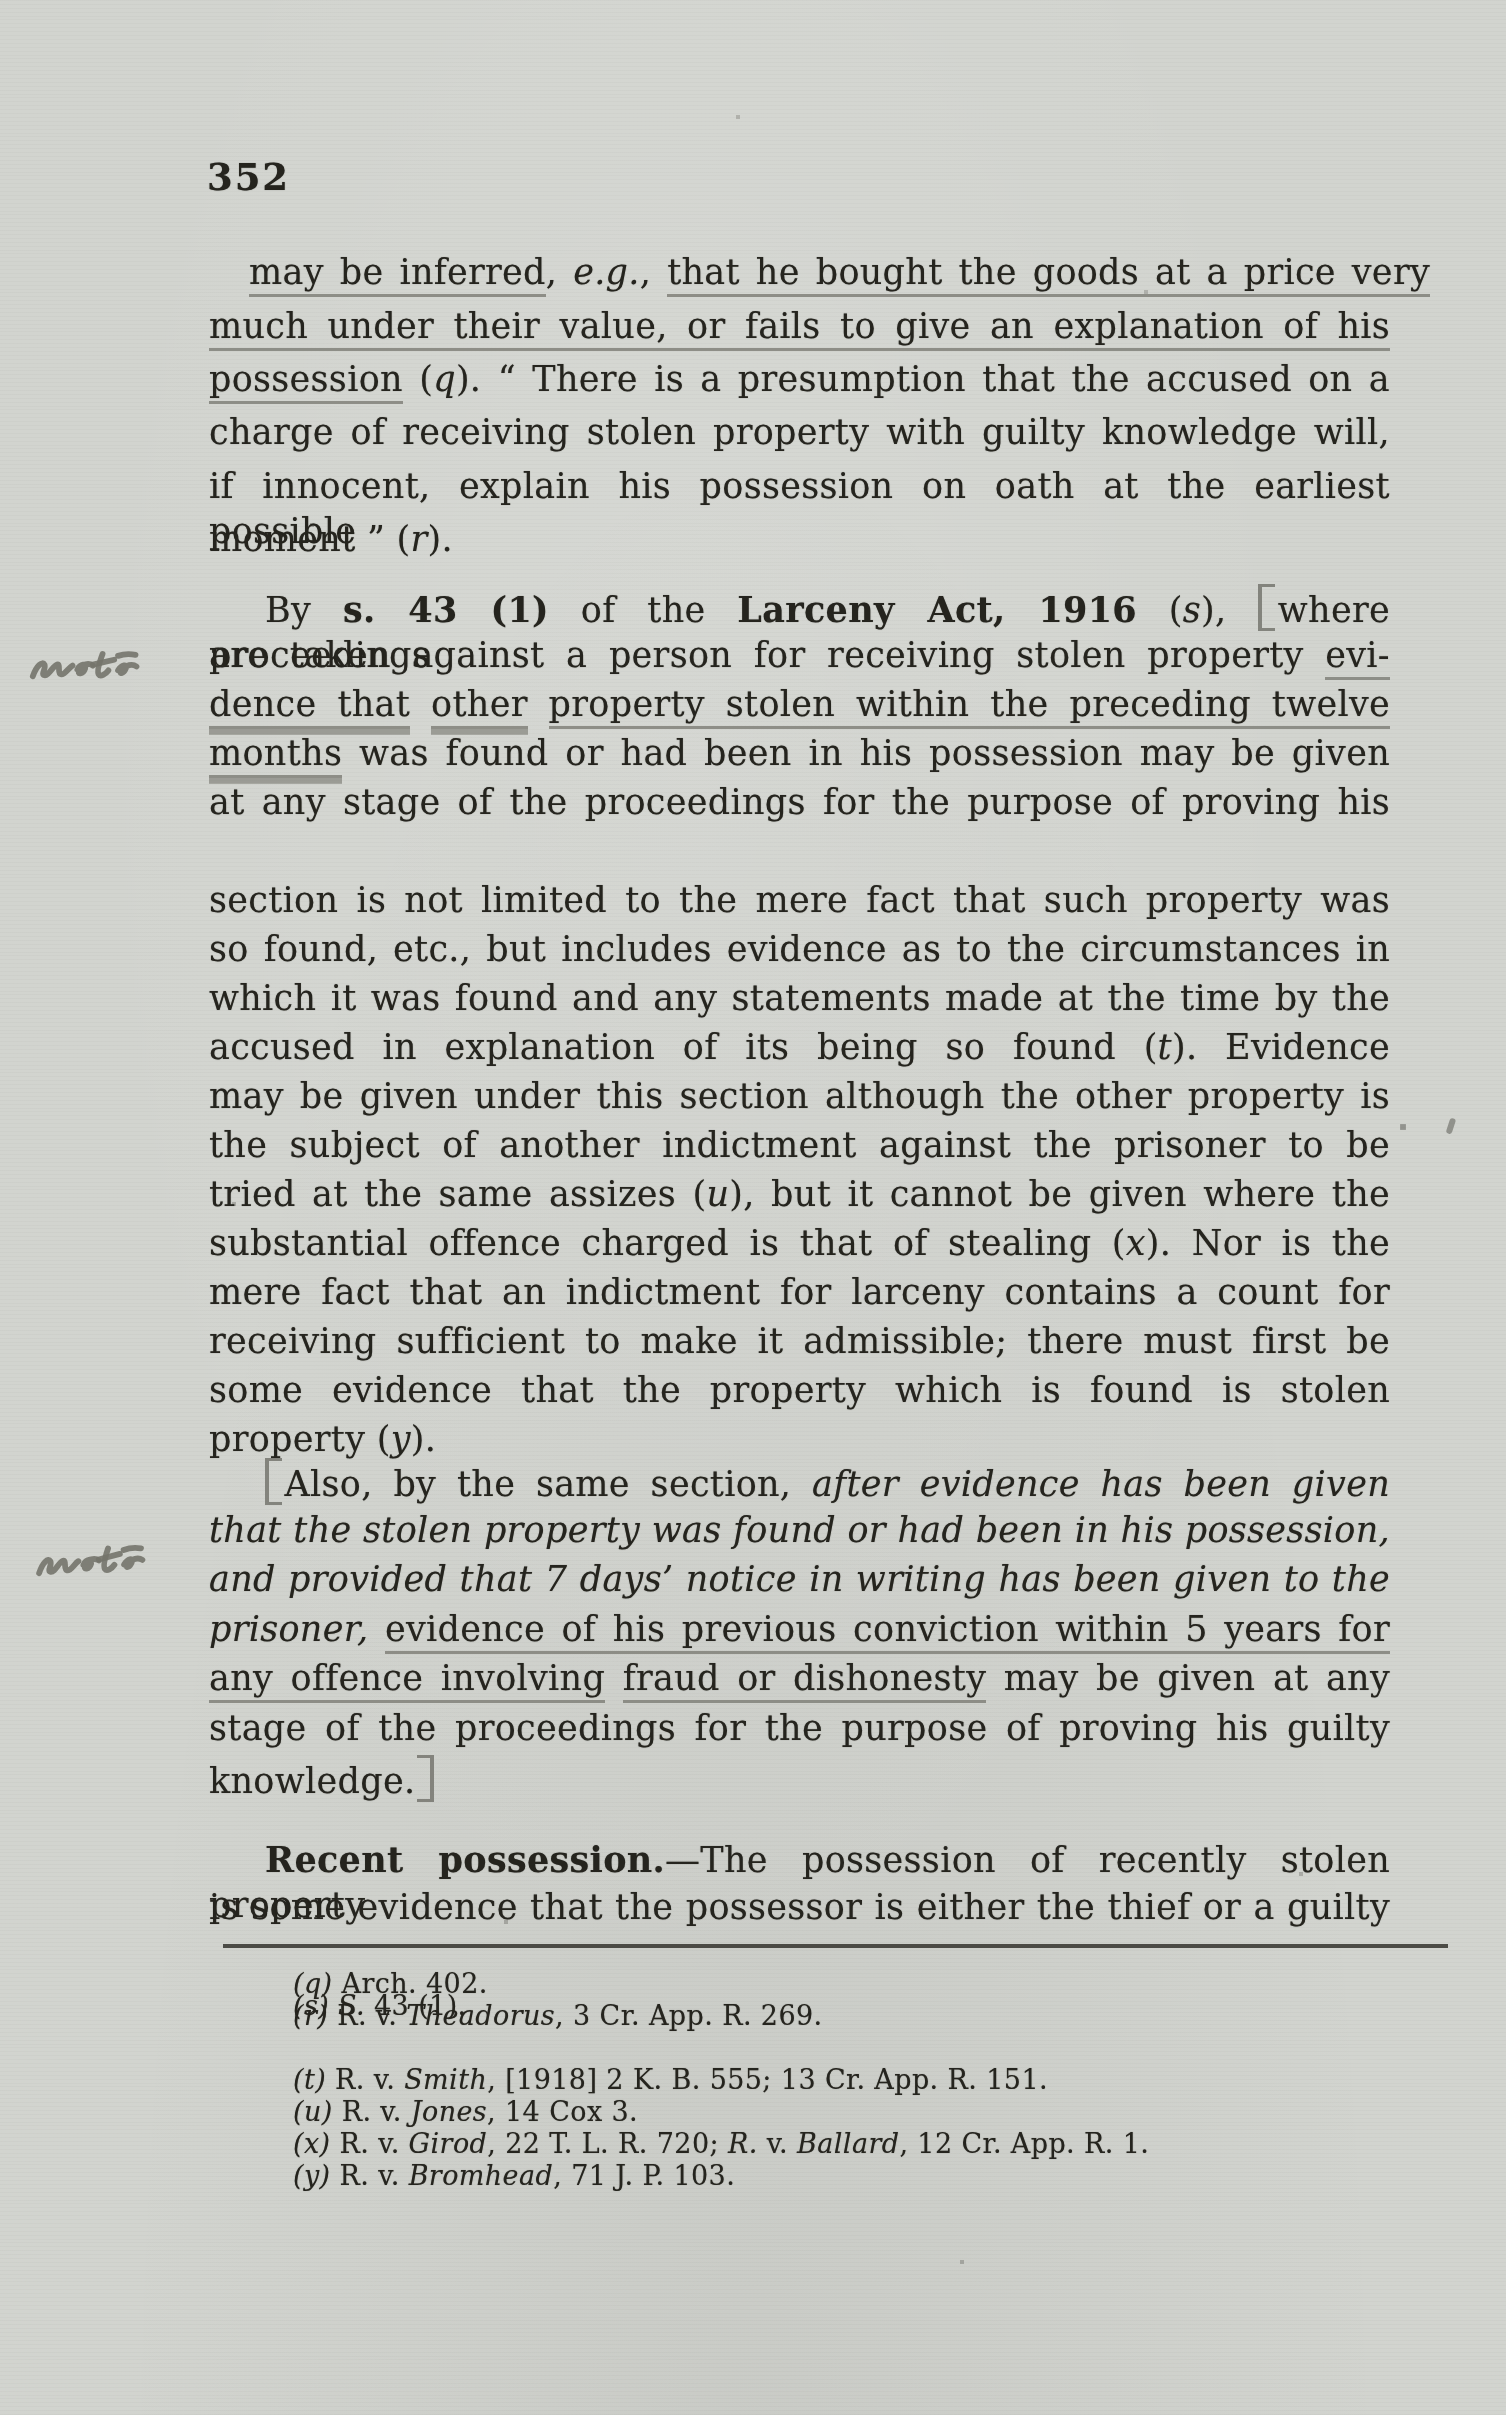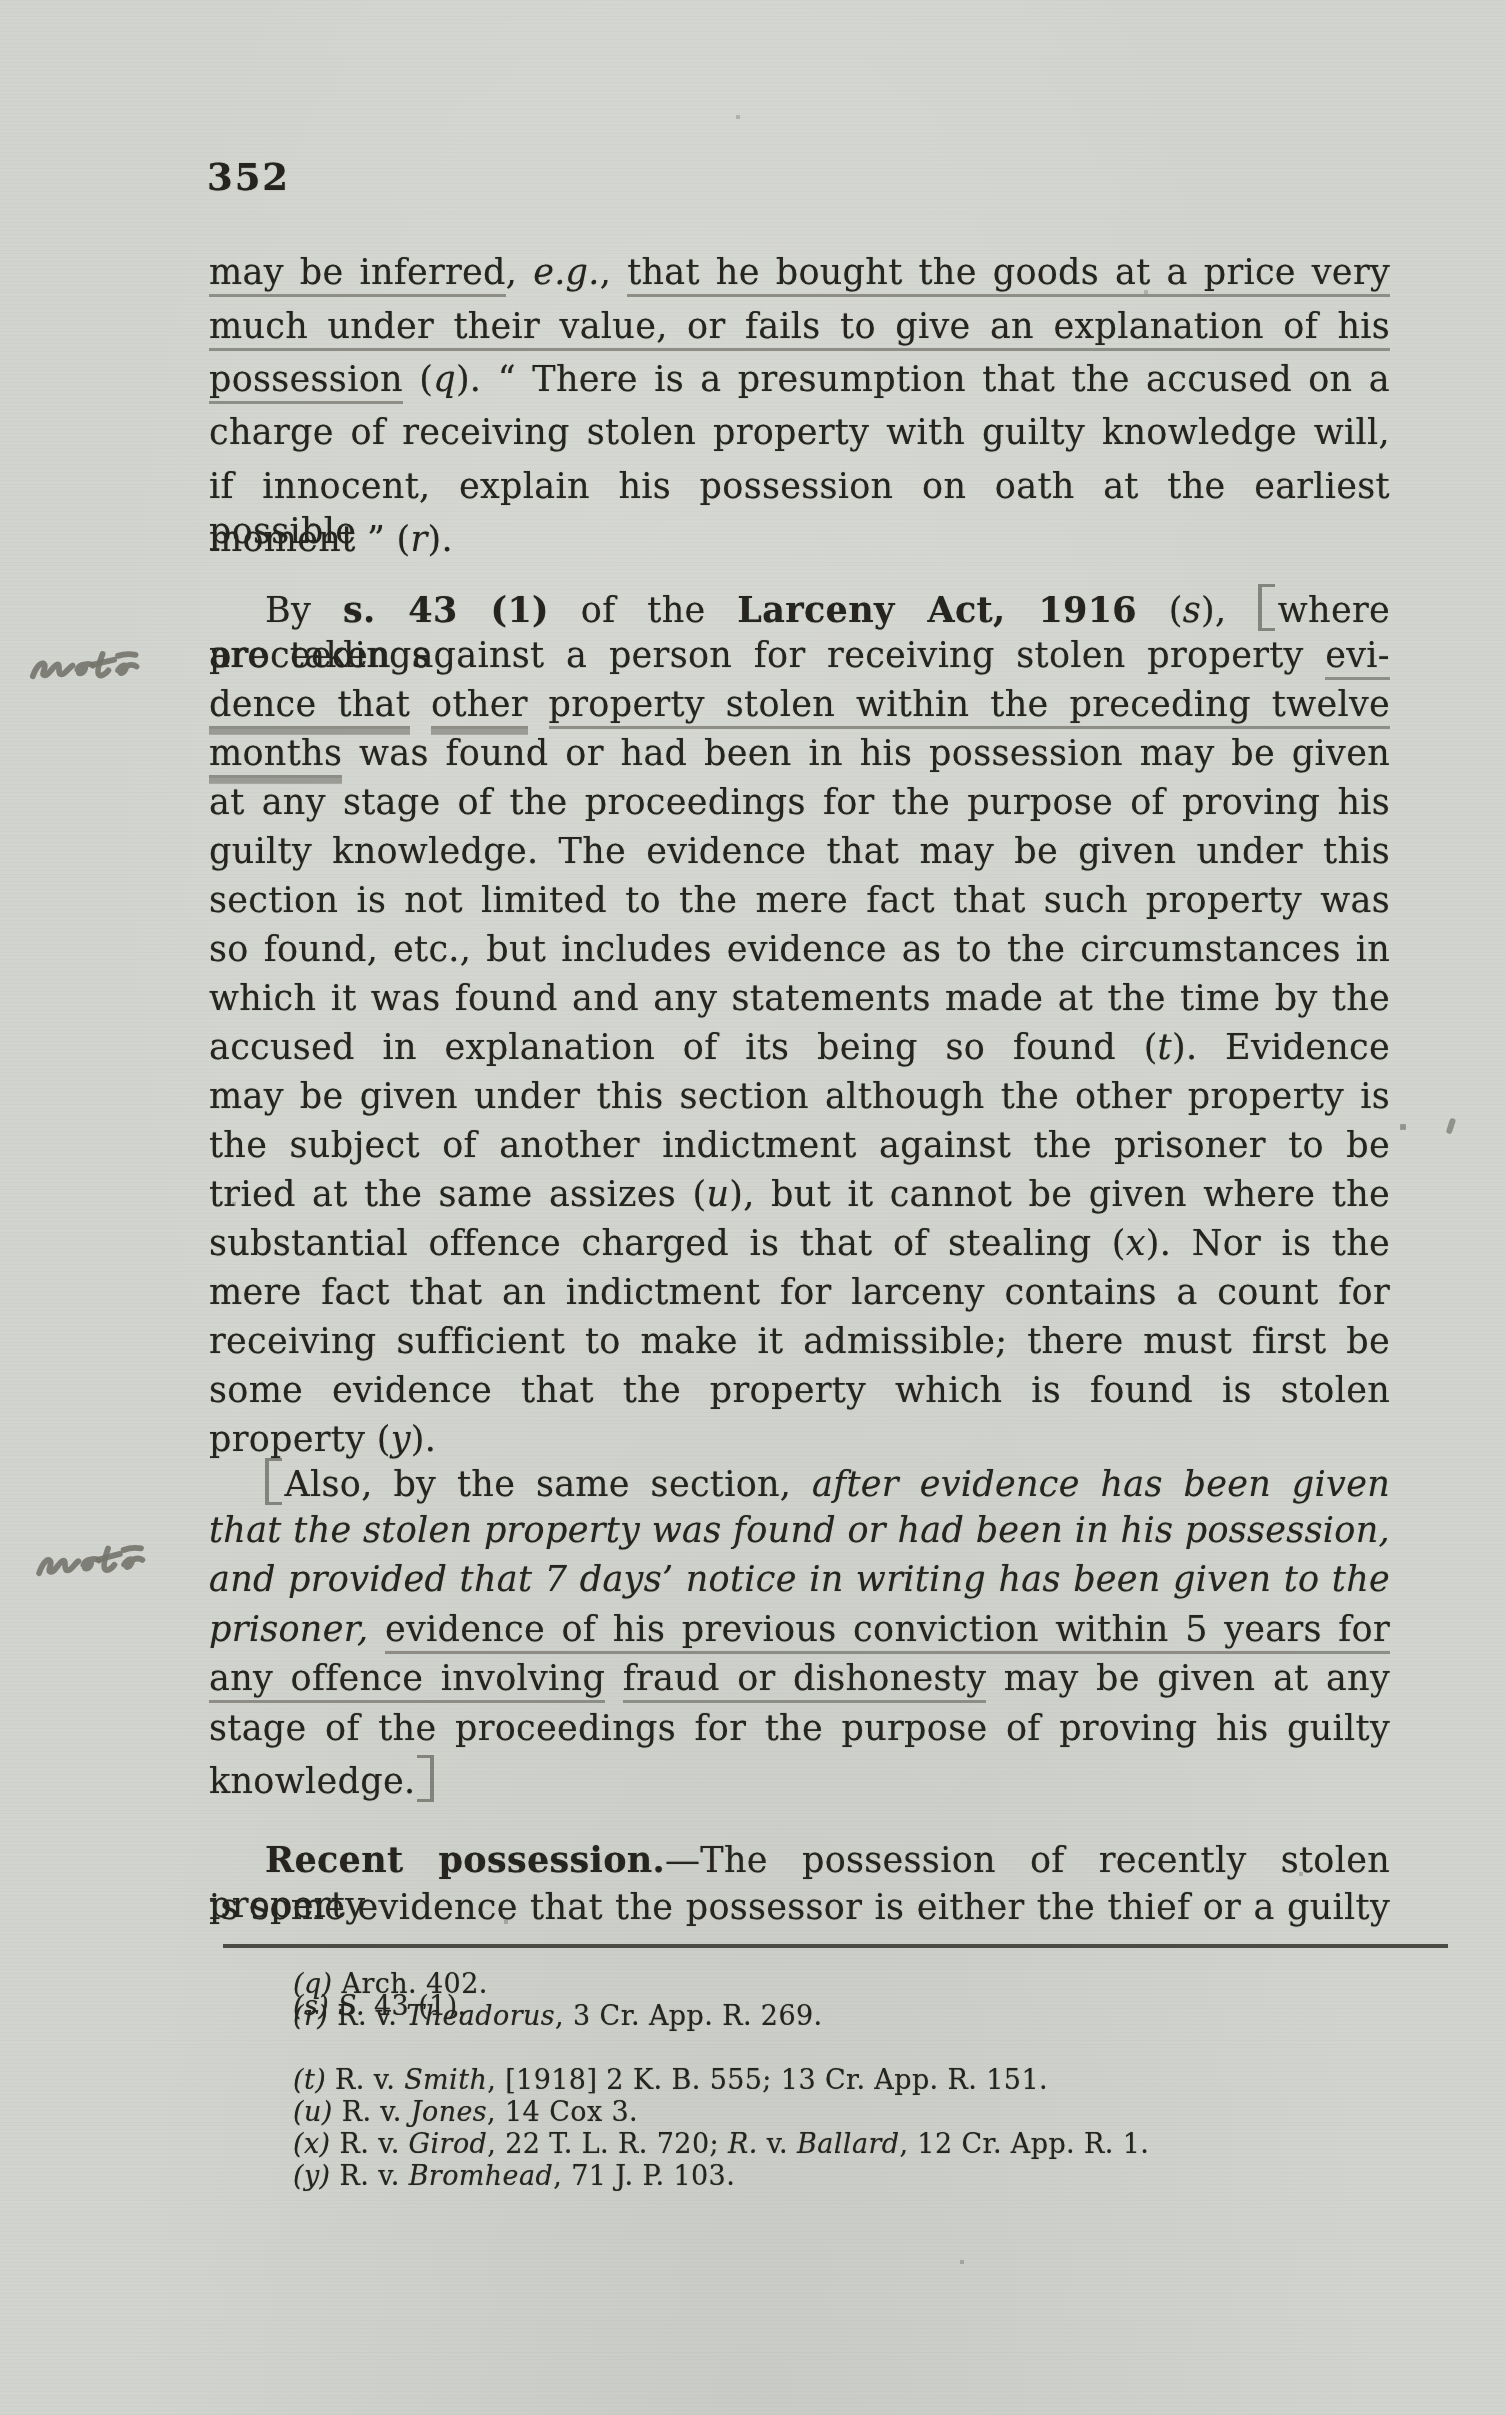--- a/index.html
+++ b/index.html
@@ -92,32 +92,31 @@
         <path d="M78 10 C75 18 72 28 74 31 C76 34 81 31 84 27"></path>
         <path d="M68 21 L90 16"></path>
         <path d="M94 27 C98 21 104 20 102 25 C100 30 94 32 98 27 C102 21 109 20 113 23"></path>
         <path d="M94 12 C100 10 107 10 112 11"></path>
       </g>
     </svg>
     <span class="sr">note</span>
   </div>
 
   <div class="body-col" id="body-col">
-      <div class="line" style="top: 250px;"><span class="ul">may be inferred</span><span class="">, </span><span class="it">e.g.</span><span class="">, </span><span class="ul">that he bought the goods at a price very</span></div>
+      <div class="line" style="top: 250px; margin-left: 40px;"><span class="ul">may be inferred</span><span class="">, </span><span class="it">e.g.</span><span class="">, </span><span class="ul">that he bought the goods at a price very</span></div>
       <div class="line" style="top: 304px;"><span class="ul">much under their value, or fails to give an explanation of his</span></div>
       <div class="line" style="top: 357px;"><span class="ul">possession</span><span class=""> (</span><span class="it">q</span><span class="">).  “ There is a presumption that the accused on a</span></div>
       <div class="line" style="top: 410px;"><span class="">charge of receiving stolen property with guilty knowledge will,</span></div>
       <div class="line" style="top: 464px;"><span class="">if innocent, explain his possession on oath at the earliest possible</span></div>
       <div class="line short" style="top: 517px;"><span class="">moment ” (</span><span class="it">r</span><span class="">).</span></div>
       <div class="line indent" style="top: 584px;"><span class="">By </span><span class="bd">s. 43 (1)</span><span class=""> of the </span><span class="bd">Larceny Act, 1916</span><span class=""> (</span><span class="it">s</span><span class="">), </span><span class="plb"></span><span class="">where proceedings</span></div>
       <div class="line" style="top: 633px;"><span class="">are taken against a person for receiving stolen property </span><span class="ul">evi-</span></div>
       <div class="line" style="top: 682px;"><span class="dl">dence that</span><span class=""> </span><span class="dl">other</span><span class=""> </span><span class="ul">property stolen within the preceding twelve</span></div>
       <div class="line" style="top: 731px;"><span class="dl">months</span><span class=""> was found or had been in his possession may be given</span></div>
       <div class="line" style="top: 780px;"><span class="">at any stage of the proceedings for the purpose of proving his</span></div>
-      <div class="line" style="top: 829px;"><span class="">guilty knowledge.  The evidence that may be given under this</span></div>
       <div class="line" style="top: 878px;"><span class="">section is not limited to the mere fact that such property was</span></div>
       <div class="line" style="top: 927px;"><span class="">so found, etc., but includes evidence as to the circumstances in</span></div>
       <div class="line" style="top: 976px;"><span class="">which it was found and any statements made at the time by the</span></div>
       <div class="line" style="top: 1025px;"><span class="">accused in explanation of its being so found (</span><span class="it">t</span><span class="">).  Evidence</span></div>
       <div class="line" style="top: 1074px;"><span class="">may be given under this section although the other property is</span></div>
       <div class="line" style="top: 1123px;"><span class="">the subject of another indictment against the prisoner to be</span></div>
       <div class="line" style="top: 1172px;"><span class="">tried at the same assizes (</span><span class="it">u</span><span class="">), but it cannot be given where the</span></div>
       <div class="line" style="top: 1221px;"><span class="">substantial offence charged is that of stealing (</span><span class="it">x</span><span class="">).  Nor is the</span></div>
       <div class="line" style="top: 1270px;"><span class="">mere fact that an indictment for larceny contains a count for</span></div>
       <div class="line" style="top: 1319px;"><span class="">receiving sufficient to make it admissible; there must first be</span></div>

